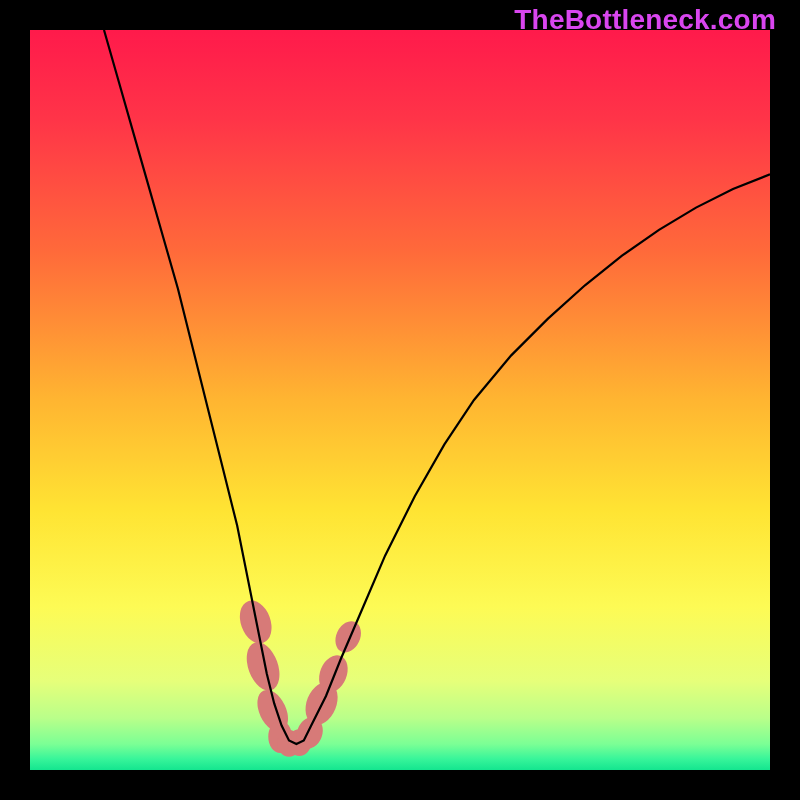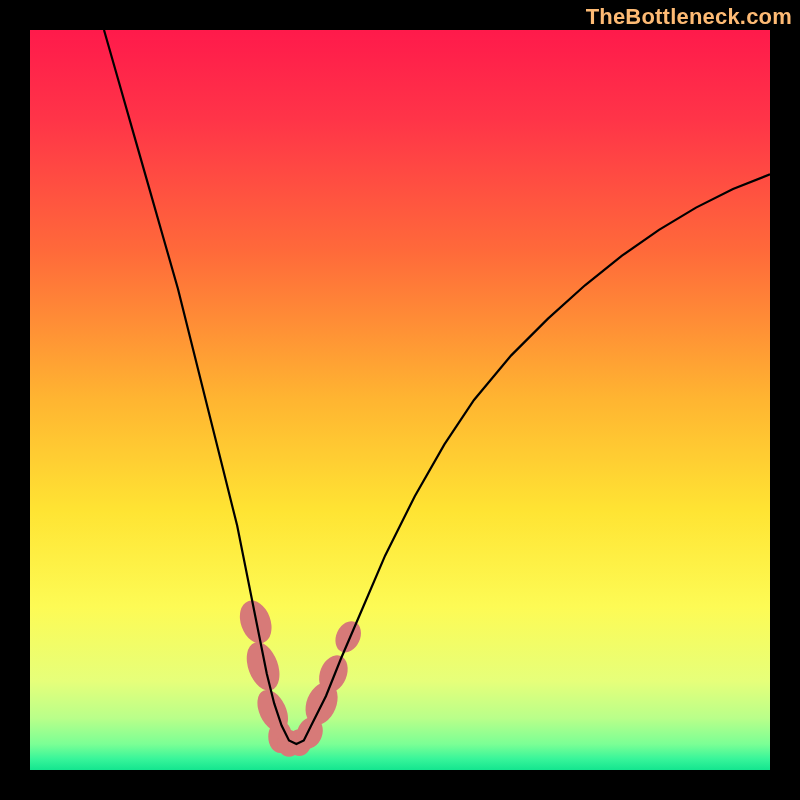--- a/index.html
+++ b/index.html
@@ -13,24 +13,24 @@
   }
   .frame {
     position: absolute;
     left: 0; top: 0;
     width: 800px; height: 800px;
     background: #000;
   }
   .watermark {
     position: absolute;
     top: 4px;
-    right: 8px;
-    font-size: 22px;
+    right: 24px;
+    font-size: 28px;
     font-weight: 600;
-    color: #fdba74;
+    color: #d946ef;
     letter-spacing: 0.2px;
   }
   .plot {
     position: absolute;
     left: 30px;
     top: 30px;
     width: 740px;
     height: 740px;
   }
 </style>

